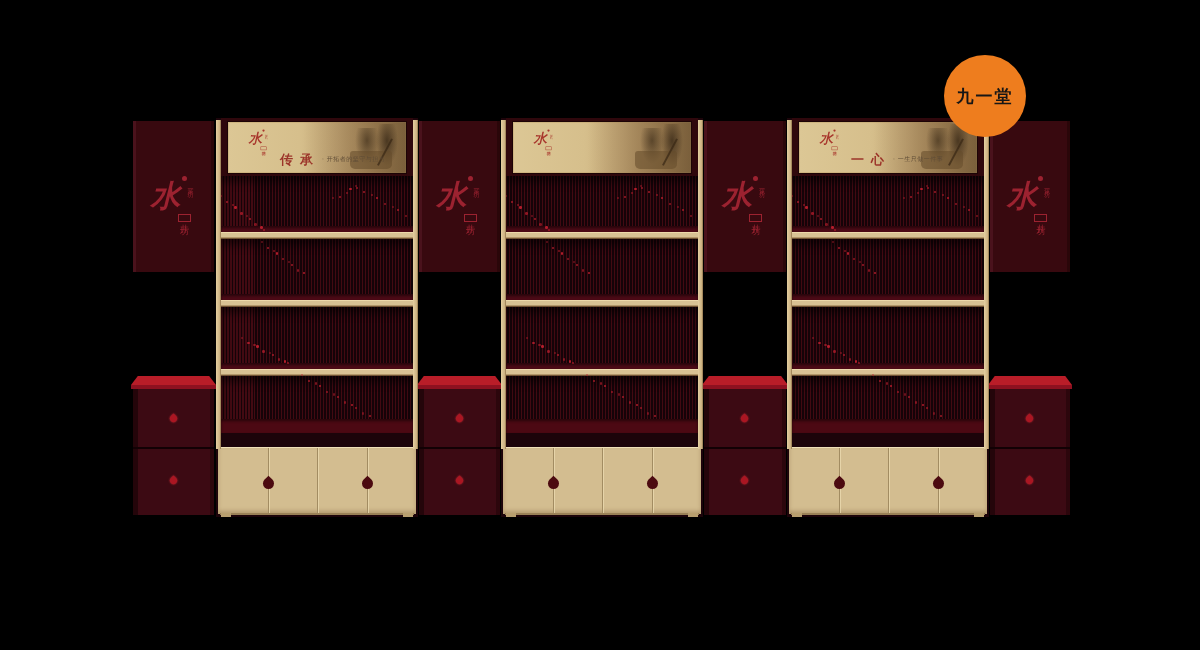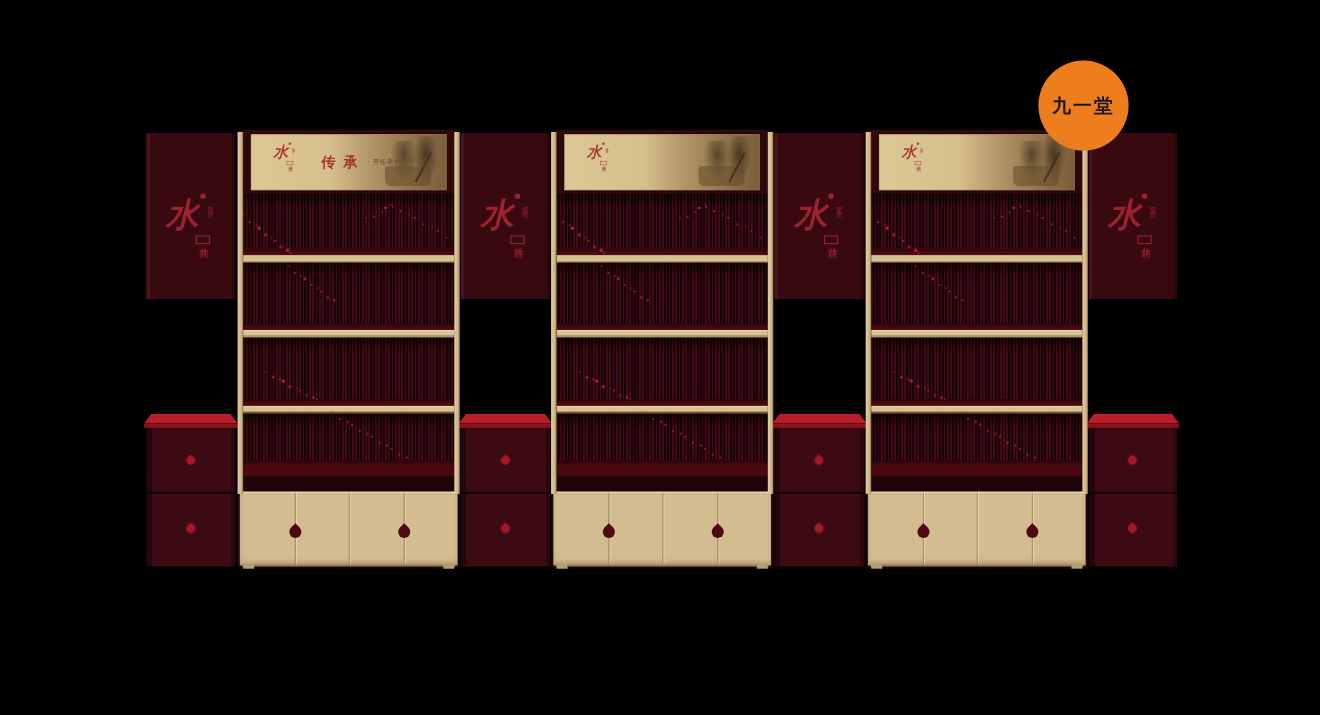--- a/index.html
+++ b/index.html
@@ -57,21 +57,21 @@
   .banner .fig1{position:absolute;right:26%;top:12%;width:24px;height:36px;
     background:radial-gradient(ellipse at 50% 35%,rgba(70,52,30,.75),rgba(70,52,30,0) 70%);}
   .banner .fig2{position:absolute;right:8%;top:4%;width:22px;height:42px;
     background:radial-gradient(ellipse at 50% 40%,rgba(58,42,24,.8),rgba(58,42,24,0) 70%);}
   .banner .vat{position:absolute;right:14%;bottom:4px;width:42px;height:18px;border-radius:3px 3px 5px 5px;
     background:rgba(100,74,42,.55);}
   .banner .tool{position:absolute;right:20%;bottom:6px;width:1.5px;height:30px;background:rgba(55,38,20,.7);
     transform:rotate(28deg);}
   .banner .mini-logo{transform:scale(0.45);transform-origin:top left;left:20px;top:7px;color:#a8362c;}
   .banner .mini-logo .seal-dot{background:#a8362c;} .banner .mini-logo .box{border-color:#a8362c;}
-  .banner .trow{position:absolute;left:52px;top:0;height:100%;display:flex;align-items:center;z-index:2;margin-left:12px;}
+  .banner .trow{position:absolute;left:52px;top:12px;height:100%;display:flex;align-items:center;z-index:2;}
   .banner .title{font-size:13px;font-weight:bold;letter-spacing:7px;color:#9c352a;white-space:nowrap;}
   .banner .subtitle{font-size:6px;color:#5f4c36;letter-spacing:.5px;margin-left:2px;white-space:nowrap;}
 
   
   .base{position:absolute;left:2px;right:2px;top:329px;height:66px;background:#d3bd90;
     border-top:1px solid #efe0b8;box-shadow:inset 0 -3px 4px rgba(120,90,50,.35);}
   .seam{position:absolute;top:0;bottom:0;width:1px;background:#a28c62;box-shadow:1px 0 0 rgba(238,222,180,.7);}
   .base .handle{position:absolute;width:11px;height:11px;background:#4c0a10;
     border-radius:0 50% 50% 50%;transform:rotate(45deg);top:30px;}
   .cab .lip{position:absolute;left:4px;right:4px;top:395px;height:2px;background:#9a8157;}
@@ -391,20 +391,24 @@
         <div class="fig2"></div>
         <div class="vat"></div>
         <div class="tool"></div>
       </div>
       <div class="logo mini-logo">
         <i class="seal-dot"></i>
         <div class="vtext">第一坊</div>
         <div class="main">水</div>
         <div class="box">井坊</div>
       </div>
+      <div class="trow">
+        <span class="title">一心</span>
+        <span class="subtitle">· 一生只做一件事</span>
+      </div>
     </div>
     <div class="sect s1">
         <div class="bstrip"></div>
       </div>
     <div class="shelf sh1"></div>
     <div class="sect s2">
         <div class="bstrip"></div>
       </div>
     <div class="shelf sh2"></div>
     <div class="sect s3">

